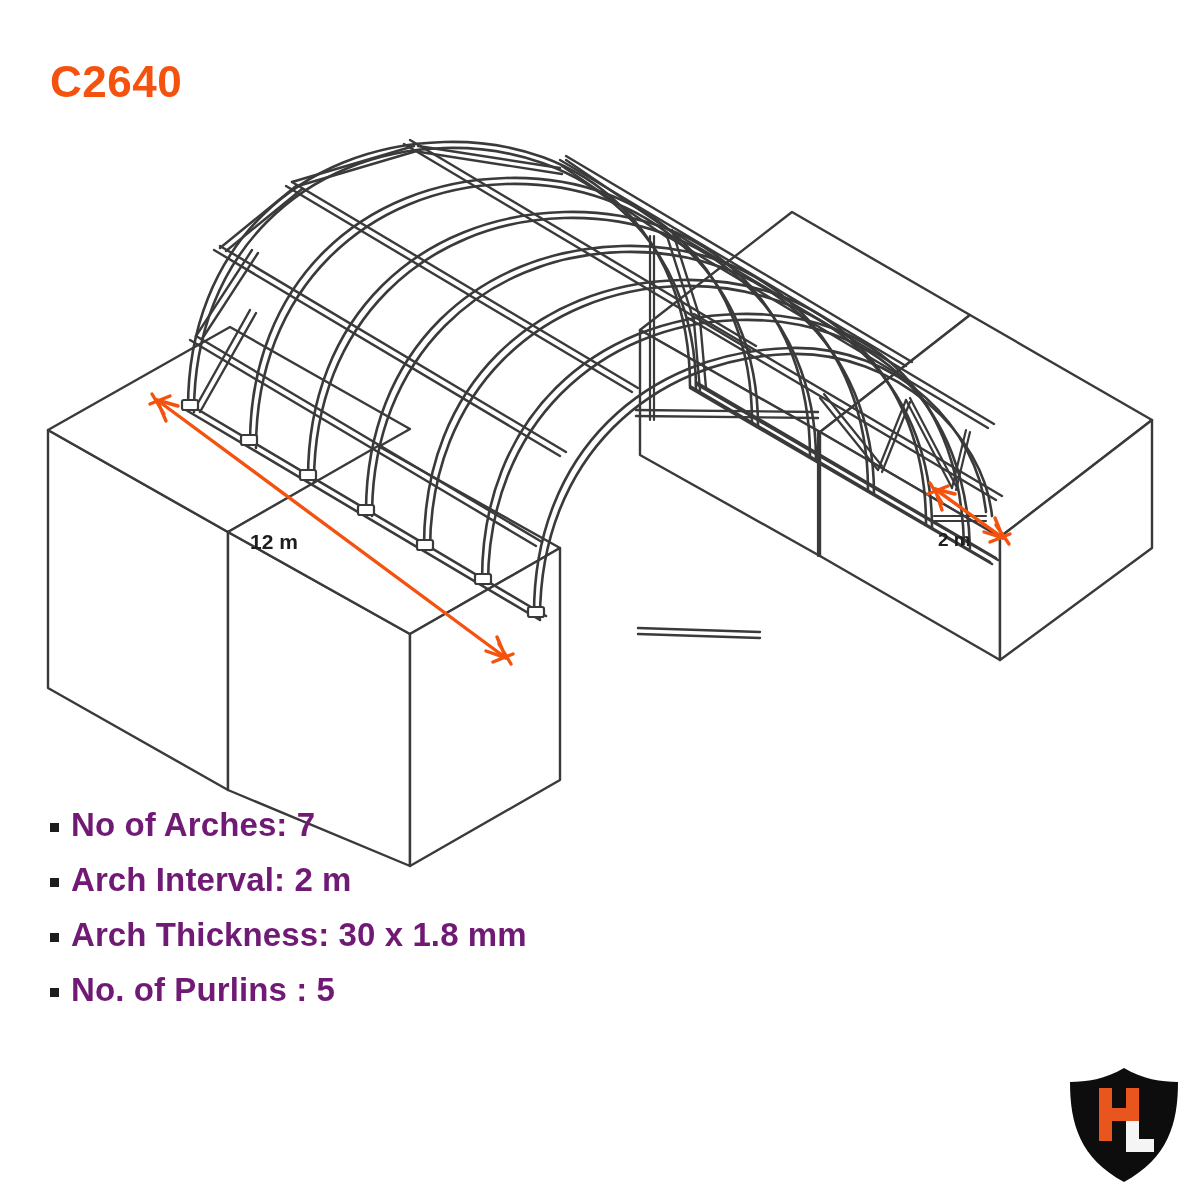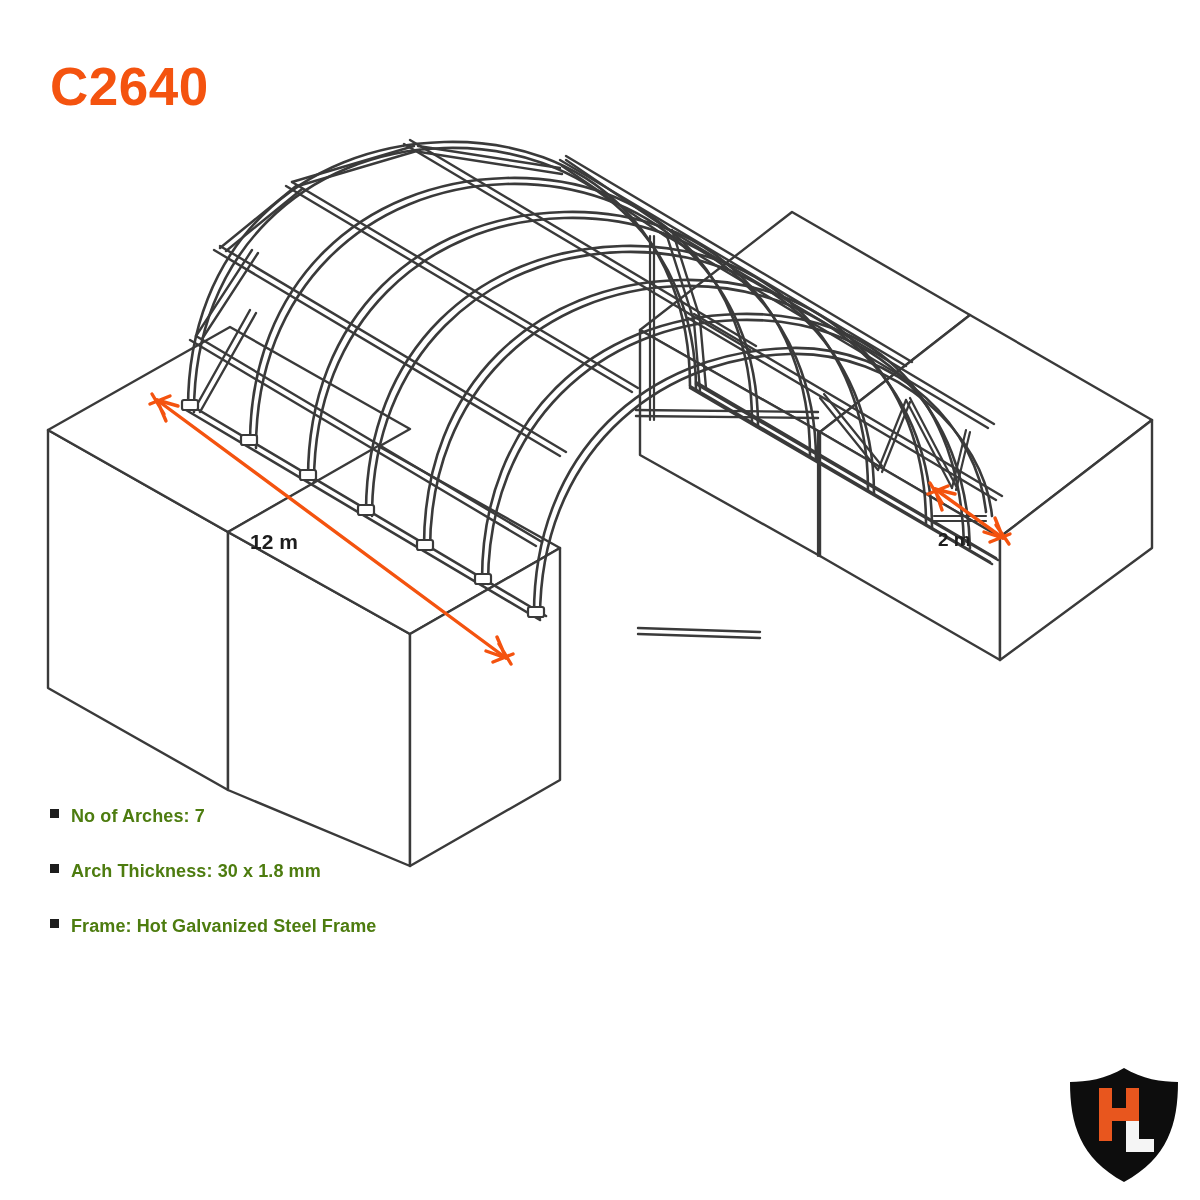--- a/index.html
+++ b/index.html
@@ -12,21 +12,21 @@
     width: 1200px;
     height: 1200px;
     background: #ffffff;
     font-family: "Liberation Sans", sans-serif;
     overflow: hidden;
   }
   #model-title {
     position: absolute;
     left: 50px;
     top: 60px;
-    font-size: 53px;
+    font-size: 44px;
     font-weight: bold;
     letter-spacing: 0.5px;
     color: #f4530f;
     line-height: 1;
   }
   #diagram {
     position: absolute;
     left: 0;
     top: 0;
     width: 1200px;
@@ -46,23 +46,23 @@
   .spec-bullet {
     width: 9px;
     height: 9px;
     background: #1d1d1d;
     margin-right: 12px;
     flex: 0 0 auto;
     position: relative;
     top: -4px;
   }
   .spec-text {
-    font-size: 18px;
+    font-size: 33px;
     font-weight: bold;
-    color: #4d7c0f;
+    color: #701a75;
     white-space: nowrap;
     letter-spacing: 0.1px;
   }
   #brand-logo {
     position: absolute;
     left: 1064px;
     top: 1066px;
     width: 120px;
     height: 118px;
   }
@@ -281,25 +281,29 @@
 
   </svg>
 
   <div id="spec-list">
     <div class="spec-row">
       <span class="spec-bullet"></span>
       <span class="spec-text">No of Arches: 7</span>
     </div>
     <div class="spec-row">
       <span class="spec-bullet"></span>
+      <span class="spec-text">Arch Interval: 2 m</span>
+    </div>
+    <div class="spec-row">
+      <span class="spec-bullet"></span>
       <span class="spec-text">Arch Thickness: 30 x 1.8 mm</span>
     </div>
     <div class="spec-row">
       <span class="spec-bullet"></span>
-      <span class="spec-text">Frame: Hot Galvanized Steel Frame</span>
+      <span class="spec-text">No. of Purlins : 5</span>
     </div>
   </div>
 
   <svg id="brand-logo" viewBox="0 0 120 118">
     <path d="M60 2 C42 13 22 16 6 16 C6 58 16 92 60 116 C104 92 114 58 114 16 C98 16 78 13 60 2 Z" fill="#0d0d0d"></path>
 
     <g fill="#e8561e">
       <rect x="35" y="22" width="13" height="53"></rect>
       <rect x="62" y="22" width="13" height="53"></rect>
       <rect x="35" y="42" width="40" height="13"></rect>

